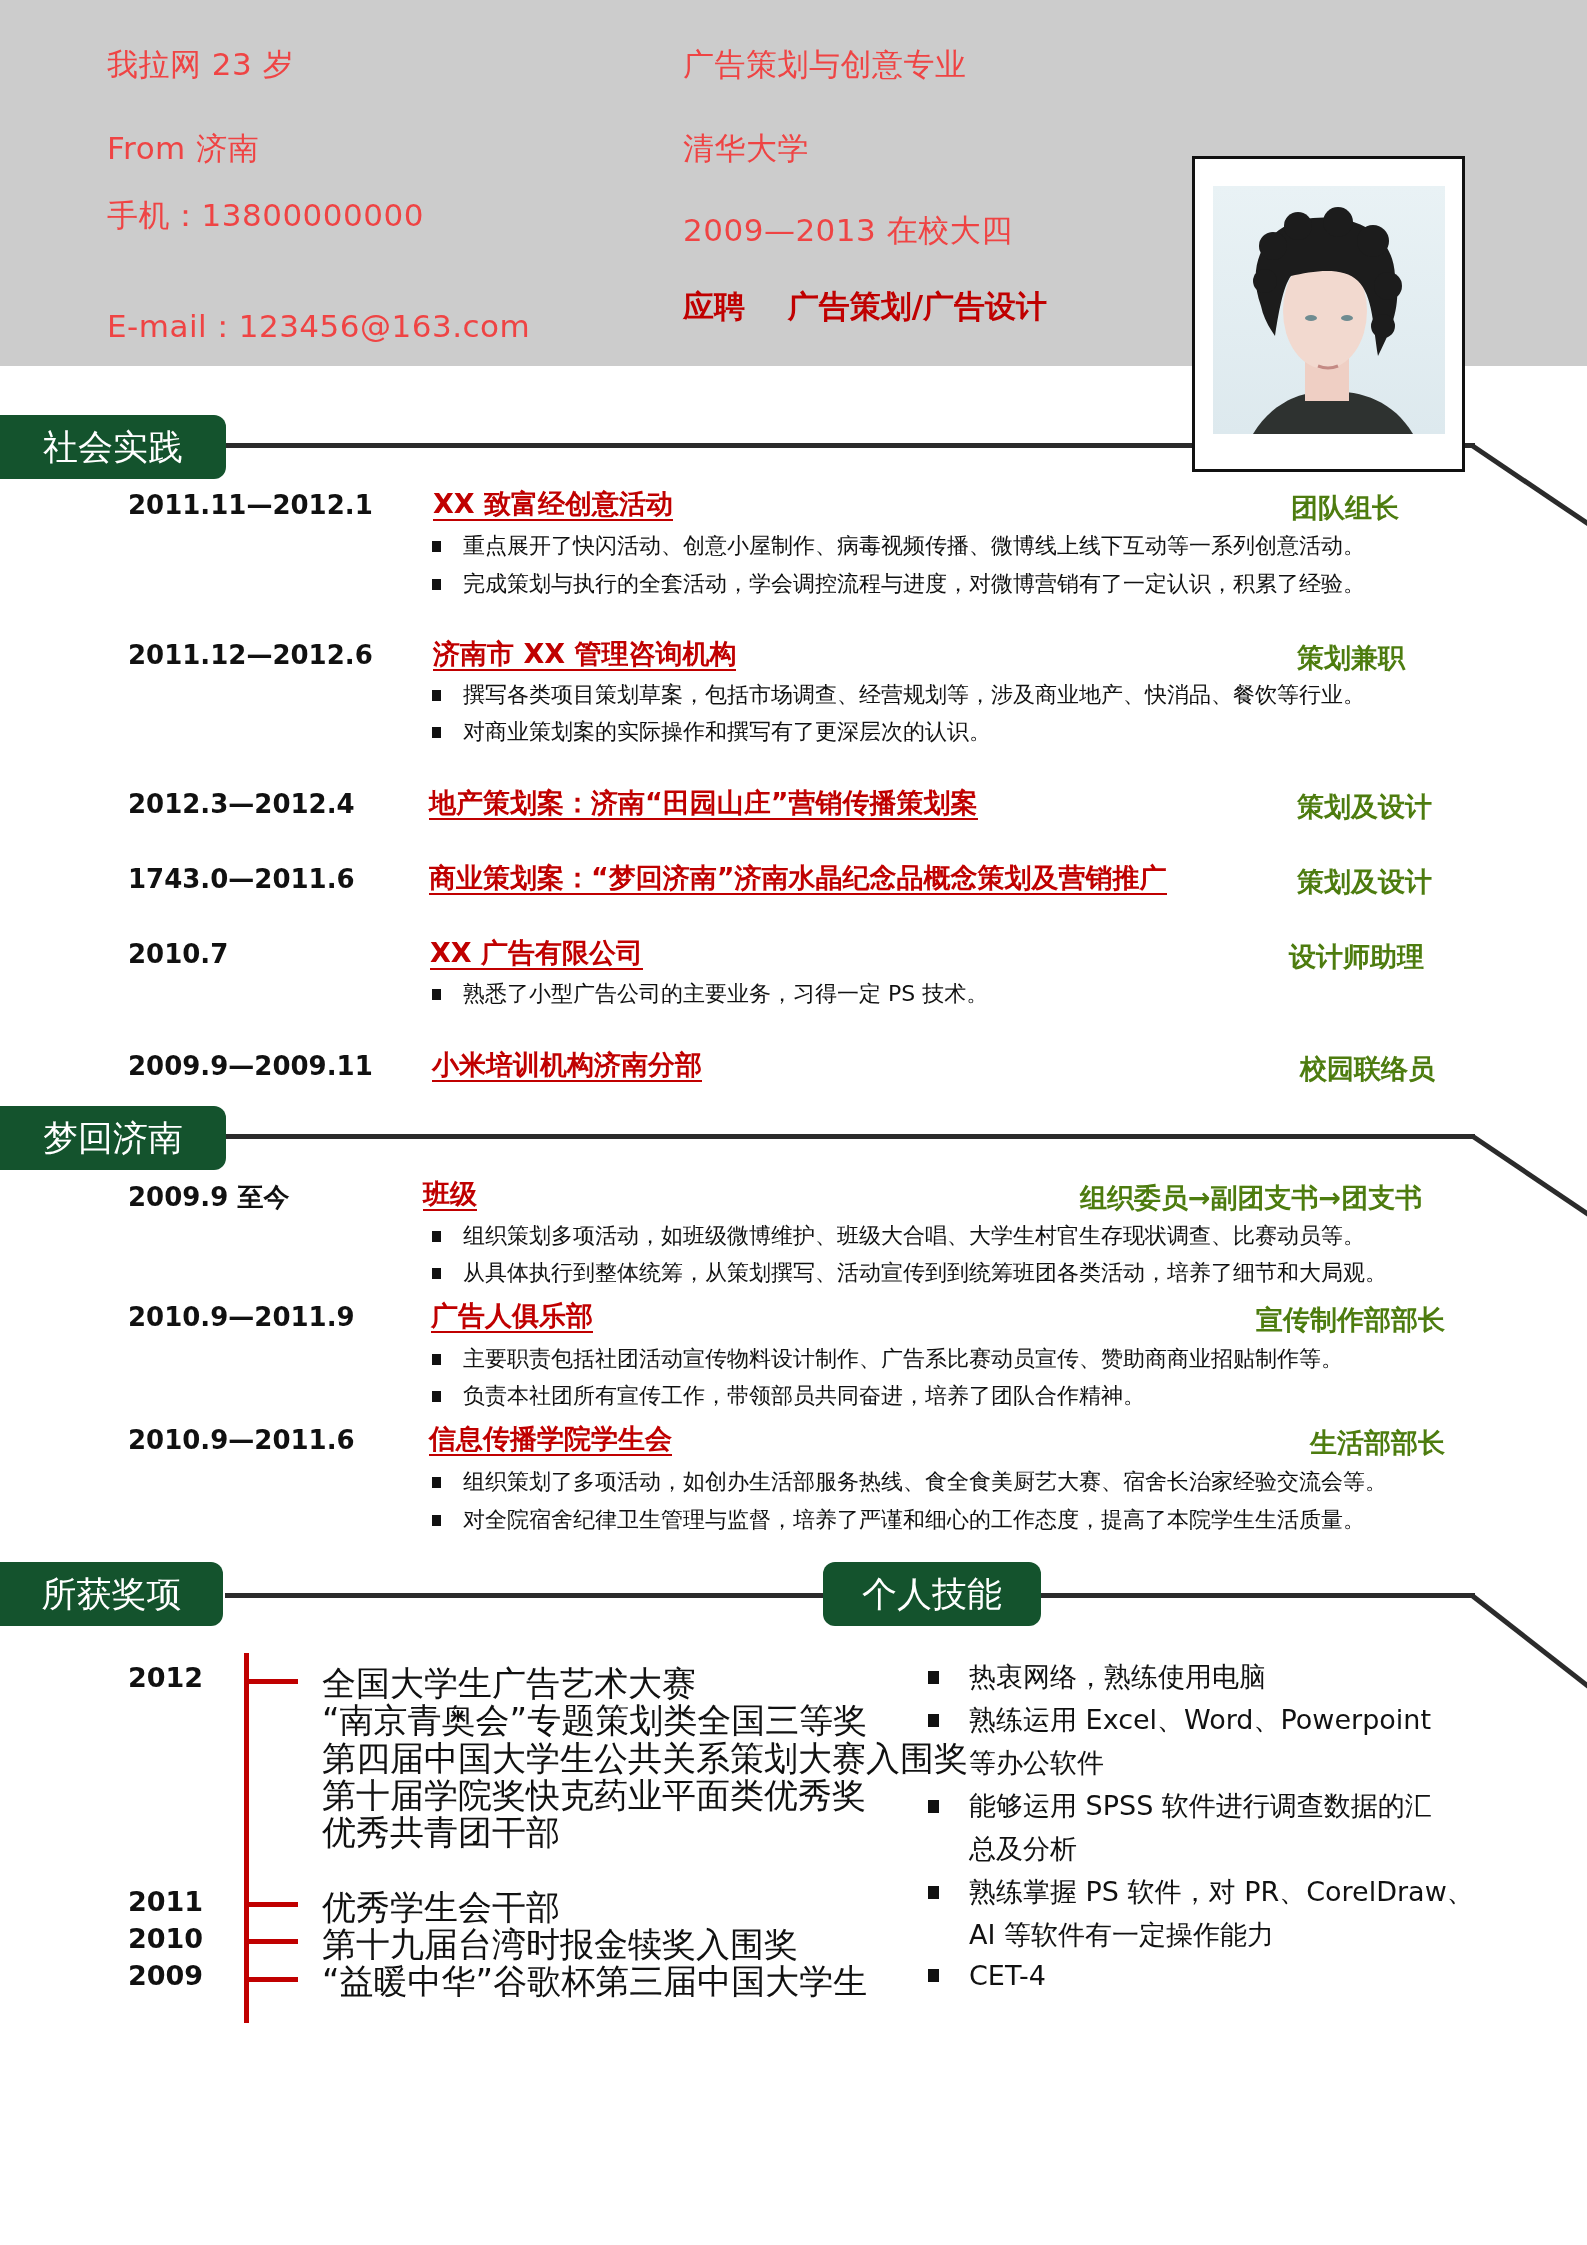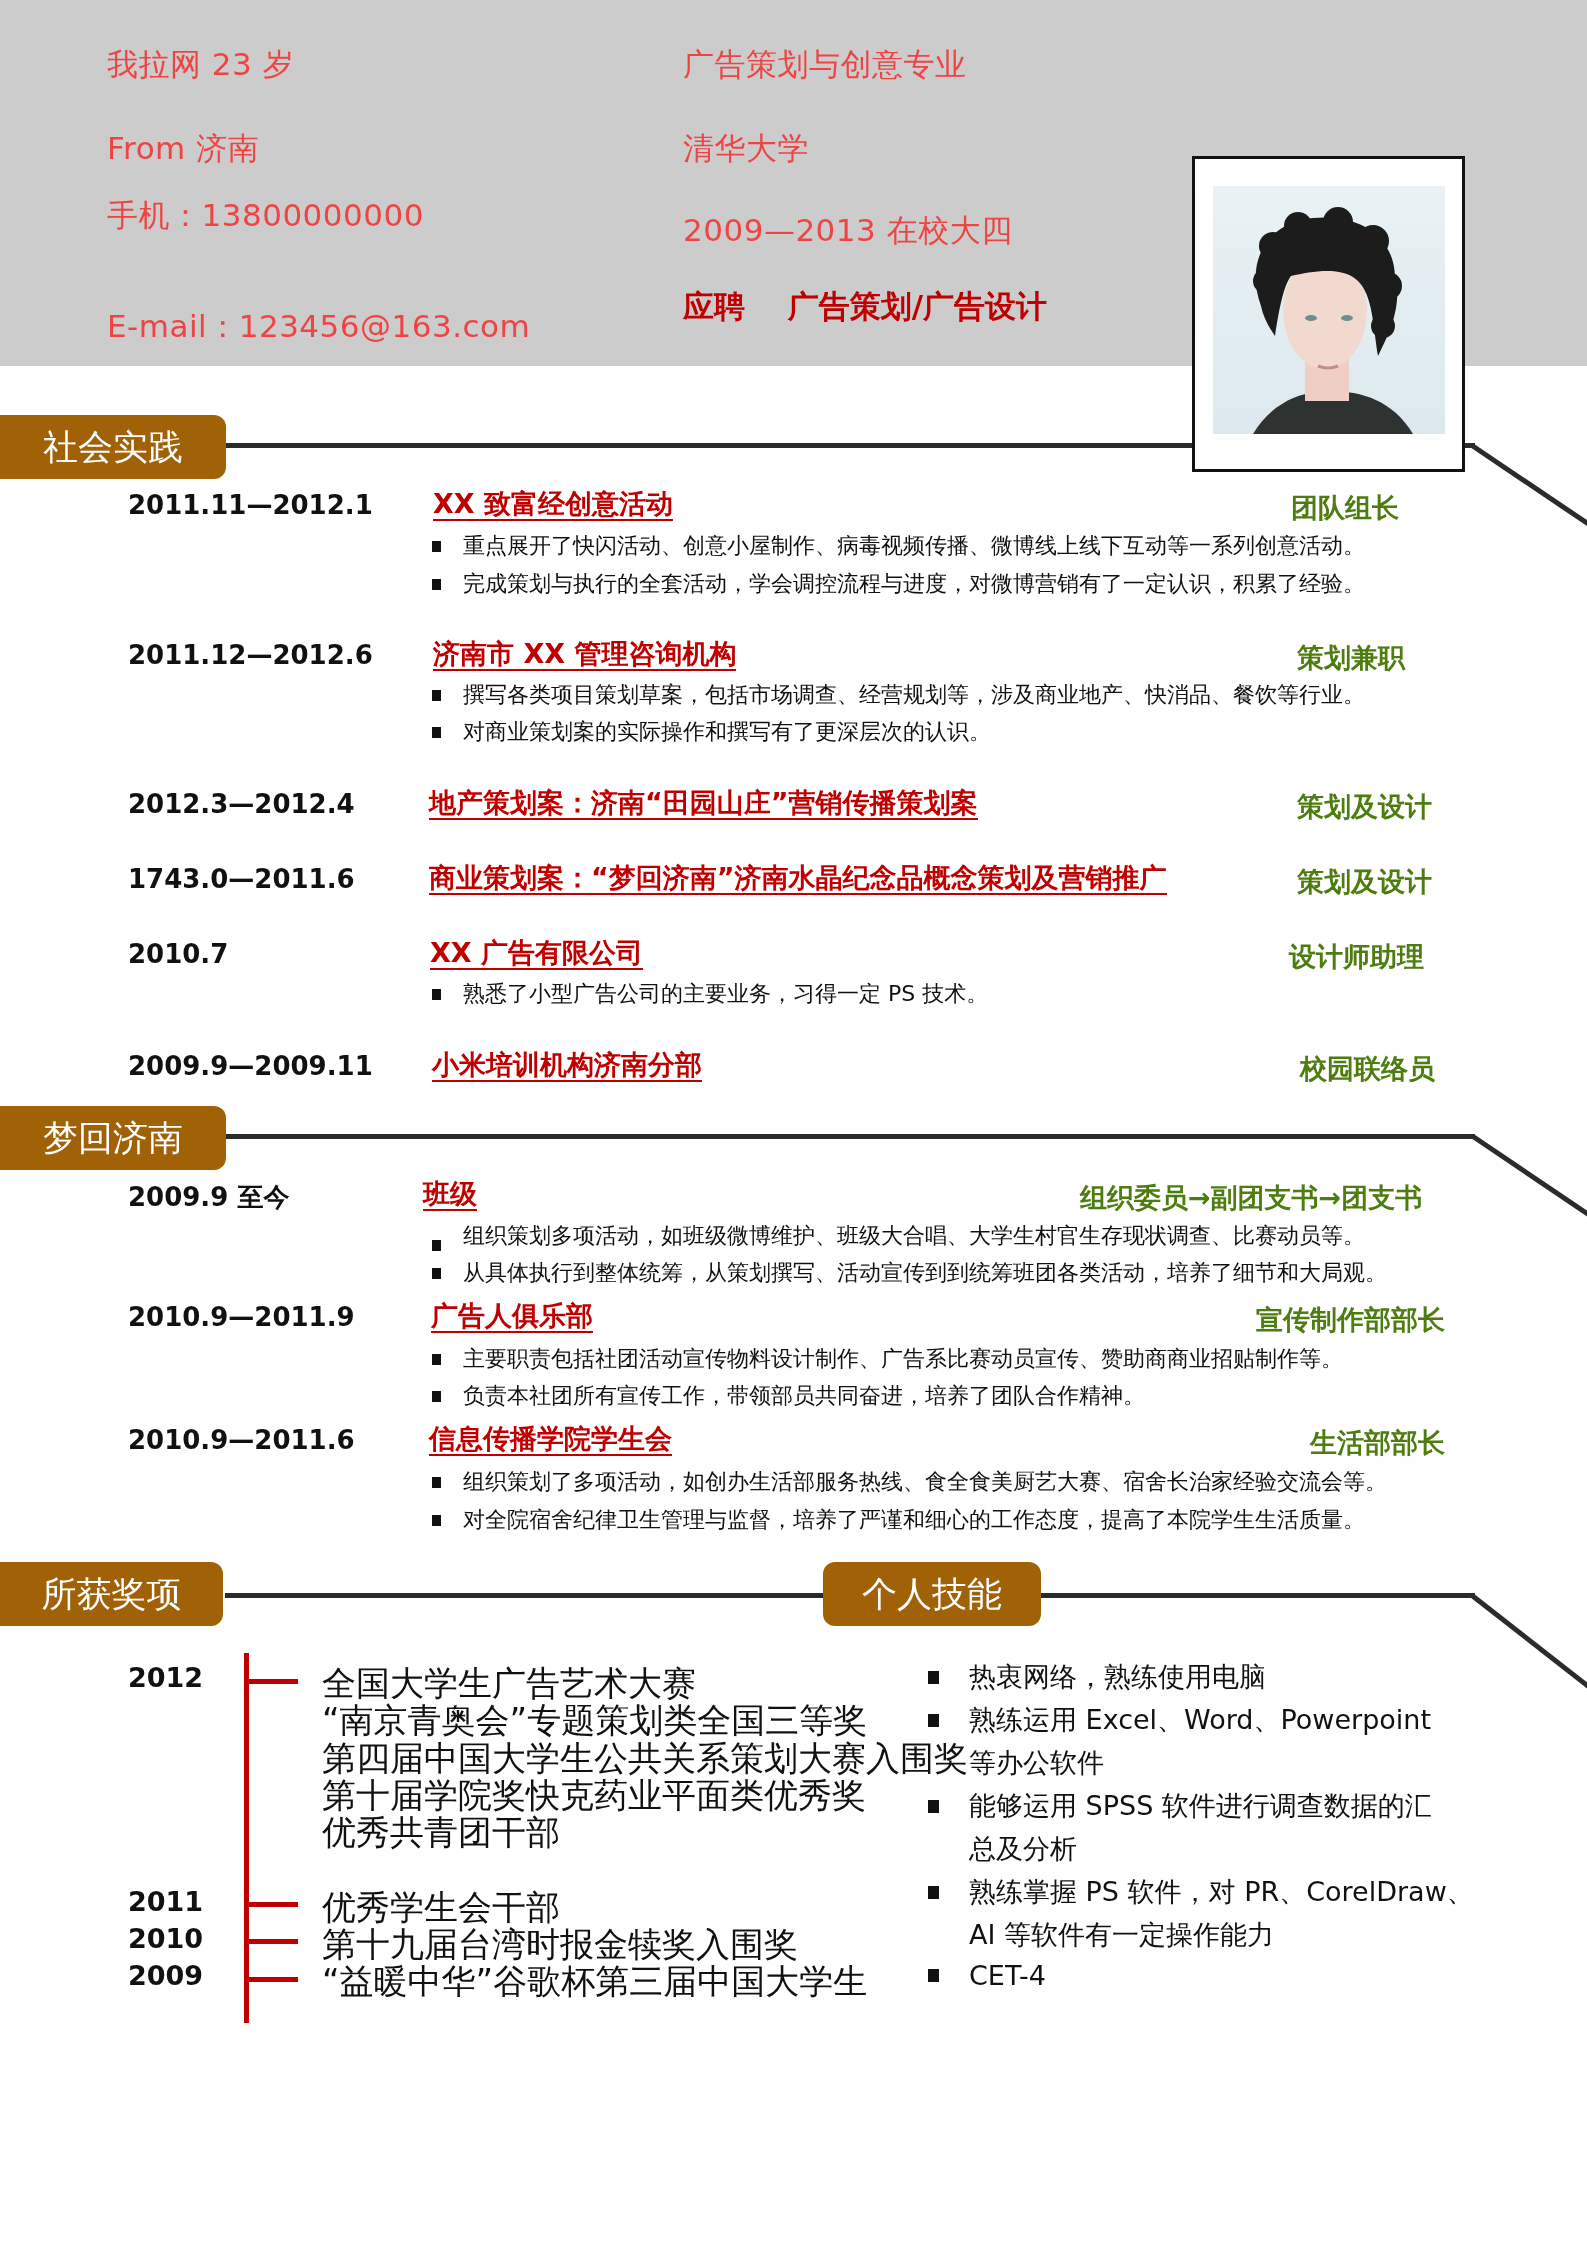--- a/index.html
+++ b/index.html
@@ -10,21 +10,21 @@
     .h-text { position: absolute; font-size: 31px; color: #ef4444; white-space: nowrap; letter-spacing: 0.5px; }
     .h-apply { position: absolute; font-size: 31px; color: #c00000; font-weight: bold; white-space: nowrap; }
     .h-apply span { display: inline-block; }
 
     .photo-frame { position: absolute; left: 1192px; top: 156px; width: 273px; height: 316px; background: #fff; border: 3px solid #111; }
     .photo { position: absolute; left: 18px; top: 27px; width: 232px; height: 248px; background: linear-gradient(180deg, #e9f2f5 0%, #dde9ee 100%); overflow: hidden; }
 
     .sec-line { position: absolute; height: 5px; background: #2b2b2b; }
     .diag { position: absolute; height: 5px; background: #2b2b2b; transform-origin: 0 50%; }
 
-    .sec-tab { position: absolute; height: 64px; background: #a16207; border-radius: 0 12px 12px 0; color: #fff; font-size: 35px; display: flex; align-items: center; justify-content: center; }
+    .sec-tab { position: absolute; height: 64px; background: #14532d; border-radius: 0 12px 12px 0; color: #fff; font-size: 35px; display: flex; align-items: center; justify-content: center; }
     .sec-tab.round { border-radius: 12px; }
 
     .date { position: absolute; left: 128px; font-size: 26px; font-weight: bold; white-space: nowrap; color: #111; }
     .org { position: absolute; font-size: 27px; font-weight: bold; color: #c00000; white-space: nowrap; border-bottom: 2px solid #c00000; line-height: 1.15; }
     .role { position: absolute; font-size: 27px; font-weight: bold; white-space: nowrap; color: #4d7c0f; }
     .bullet { position: absolute; left: 430px; font-size: 22px; white-space: nowrap; color: #111; display: flex; align-items: center; }
     .bullet .sq { display: inline-block; width: 9px; height: 11px; background: #111; margin-right: 22px; margin-left: 2px; }
 
     .award-year { position: absolute; left: 128px; font-size: 27px; font-weight: bold; }
     .award-text { position: absolute; left: 322px; font-size: 34px; white-space: nowrap; }
@@ -121,21 +121,21 @@
 <div class="org" style="left:432px;top:1049px;">小米培训机构济南分部</div>
 <div class="role" style="left:1300px;top:1051px;">校园联络员</div>
 
 <div class="sec-line" style="left:225px;top:1134px;width:1250px;"></div>
 <div class="diag" style="left:1473px;top:1134px;width:150px;transform:rotate(34deg);"></div>
 <div class="sec-tab" style="left:0;top:1106px;width:226px;">梦回济南</div>
 
 <div class="date" style="top:1180px;">2009.9 至今</div>
 <div class="org" style="left:423px;top:1178px;">班级</div>
 <div class="role" style="left:1080px;top:1180px;">组织委员→副团支书→团支书</div>
-<div class="bullet" style="top:1221px;align-items:flex-end;">
+<div class="bullet" style="top:1221px;">
     <span class="sq"></span>
     <span>组织策划多项活动，如班级微博维护、班级大合唱、大学生村官生存现状调查、比赛动员等。</span>
   </div>
 <div class="bullet" style="top:1258px;">
     <span class="sq"></span>
     <span>从具体执行到整体统筹，从策划撰写、活动宣传到到统筹班团各类活动，培养了细节和大局观。</span>
   </div>
 
 <div class="date" style="top:1302px;">2010.9—2011.9</div>
 <div class="org" style="left:431px;top:1300px;">广告人俱乐部</div>

